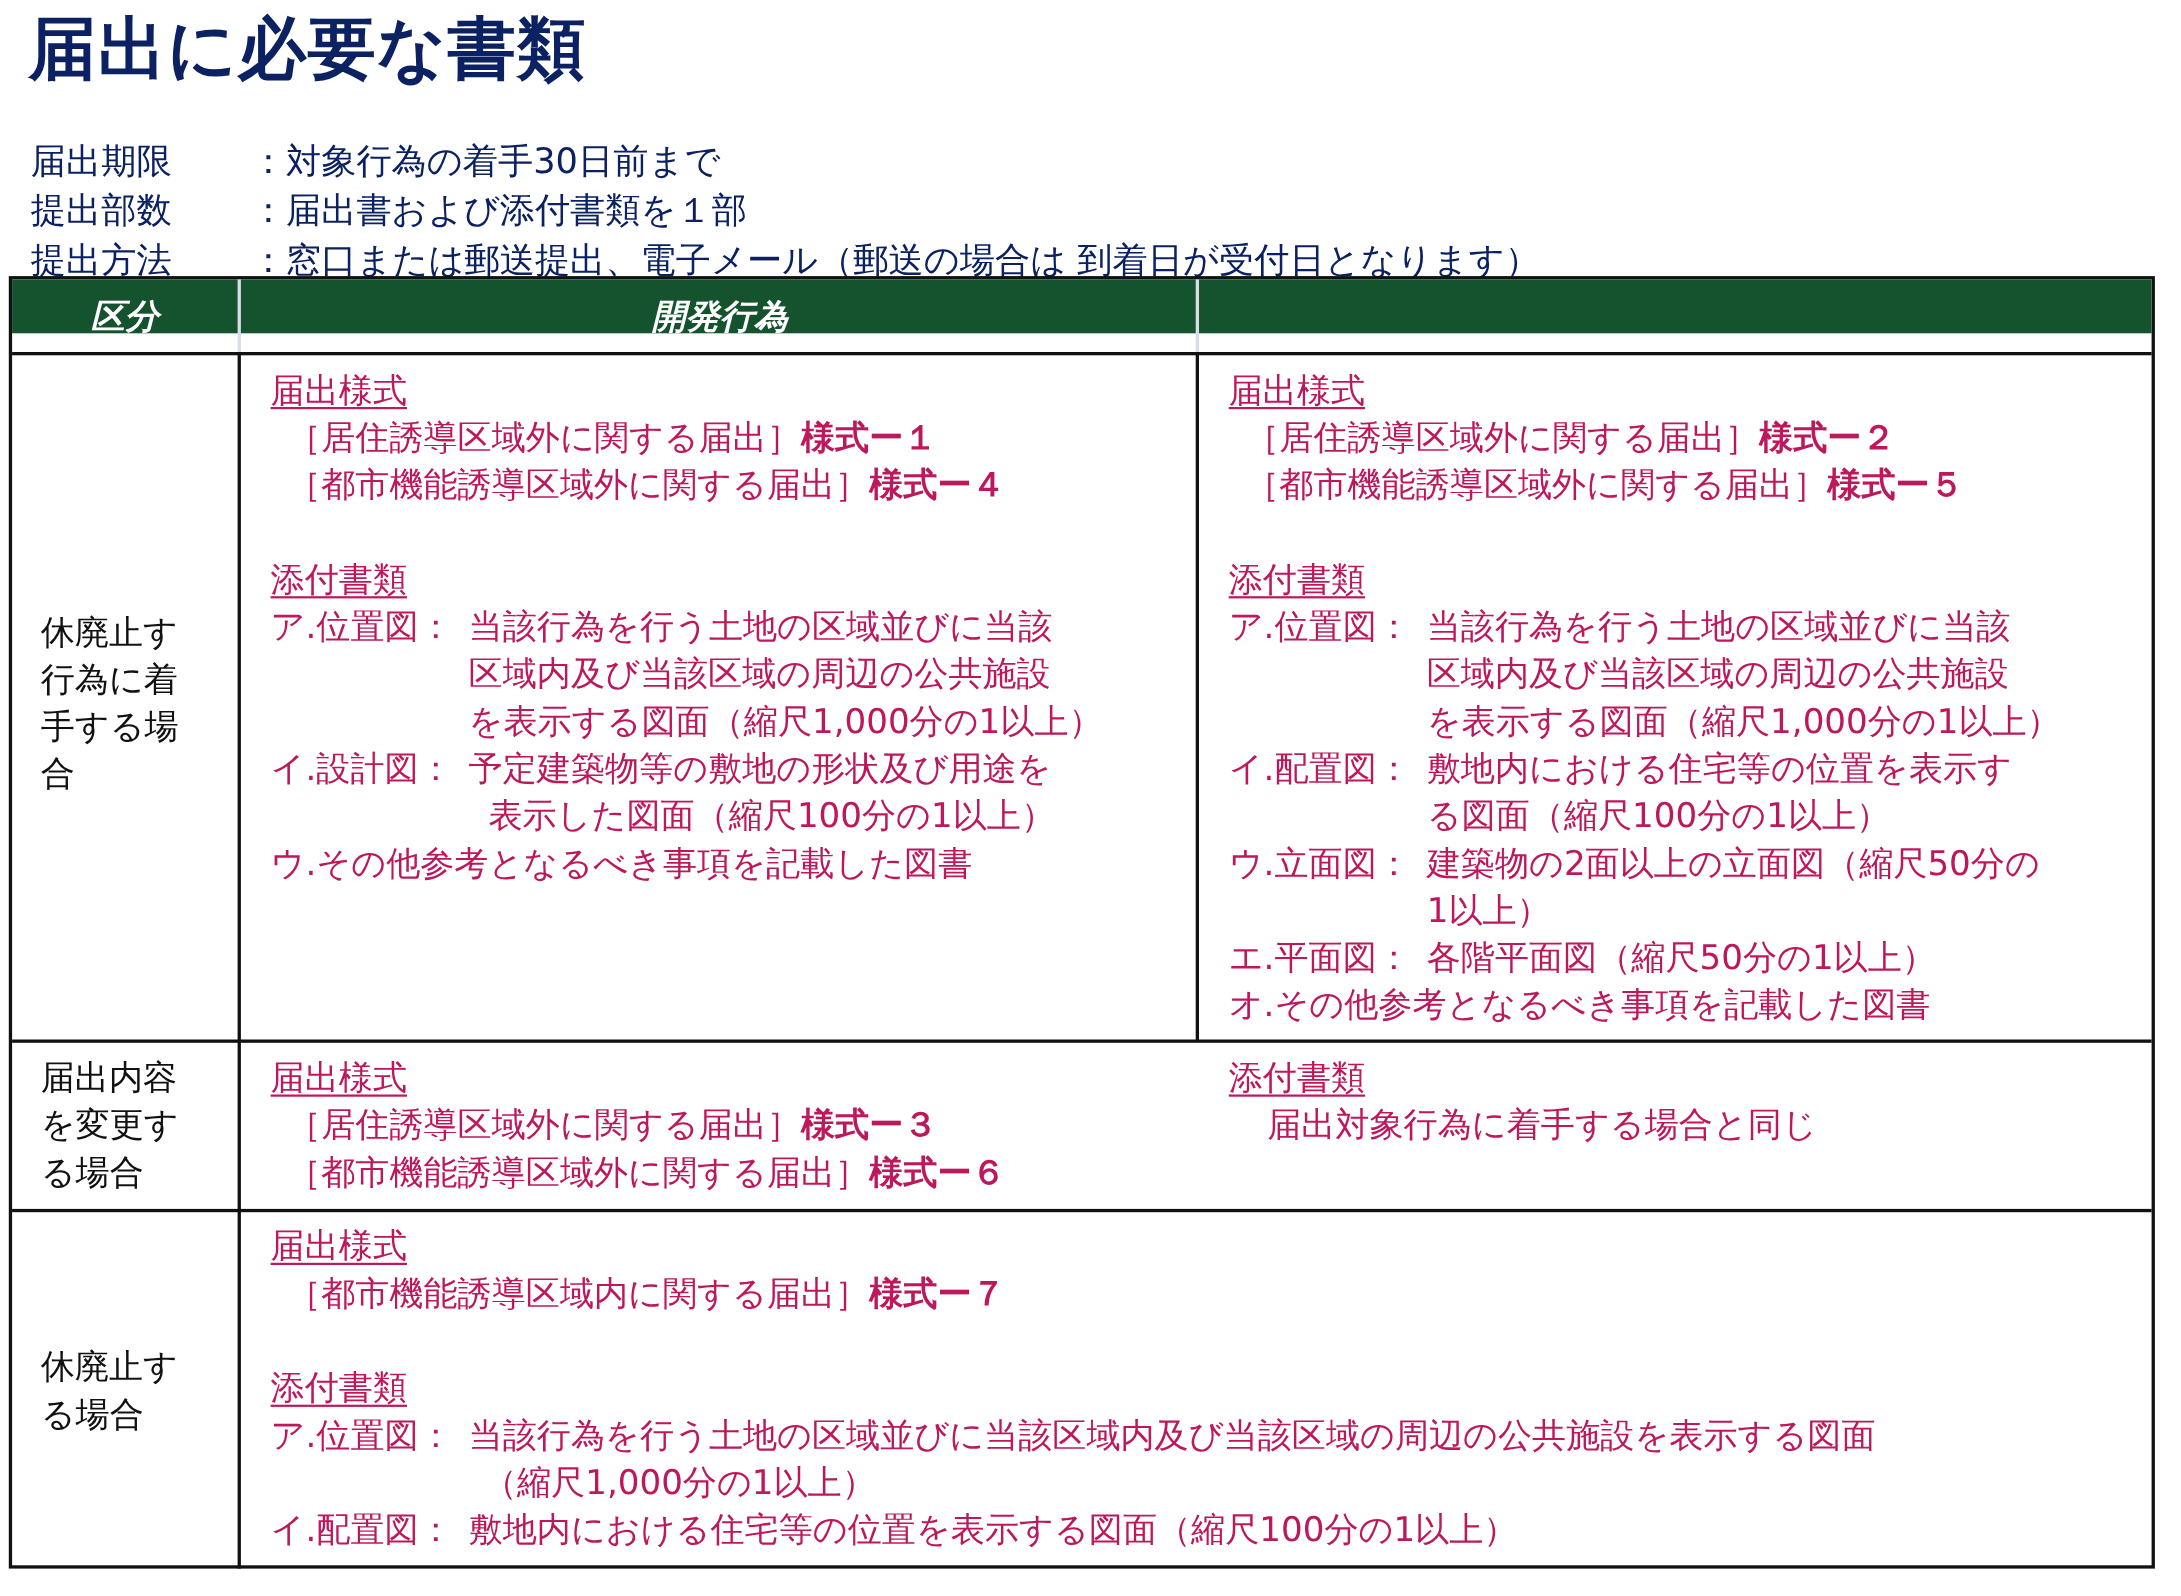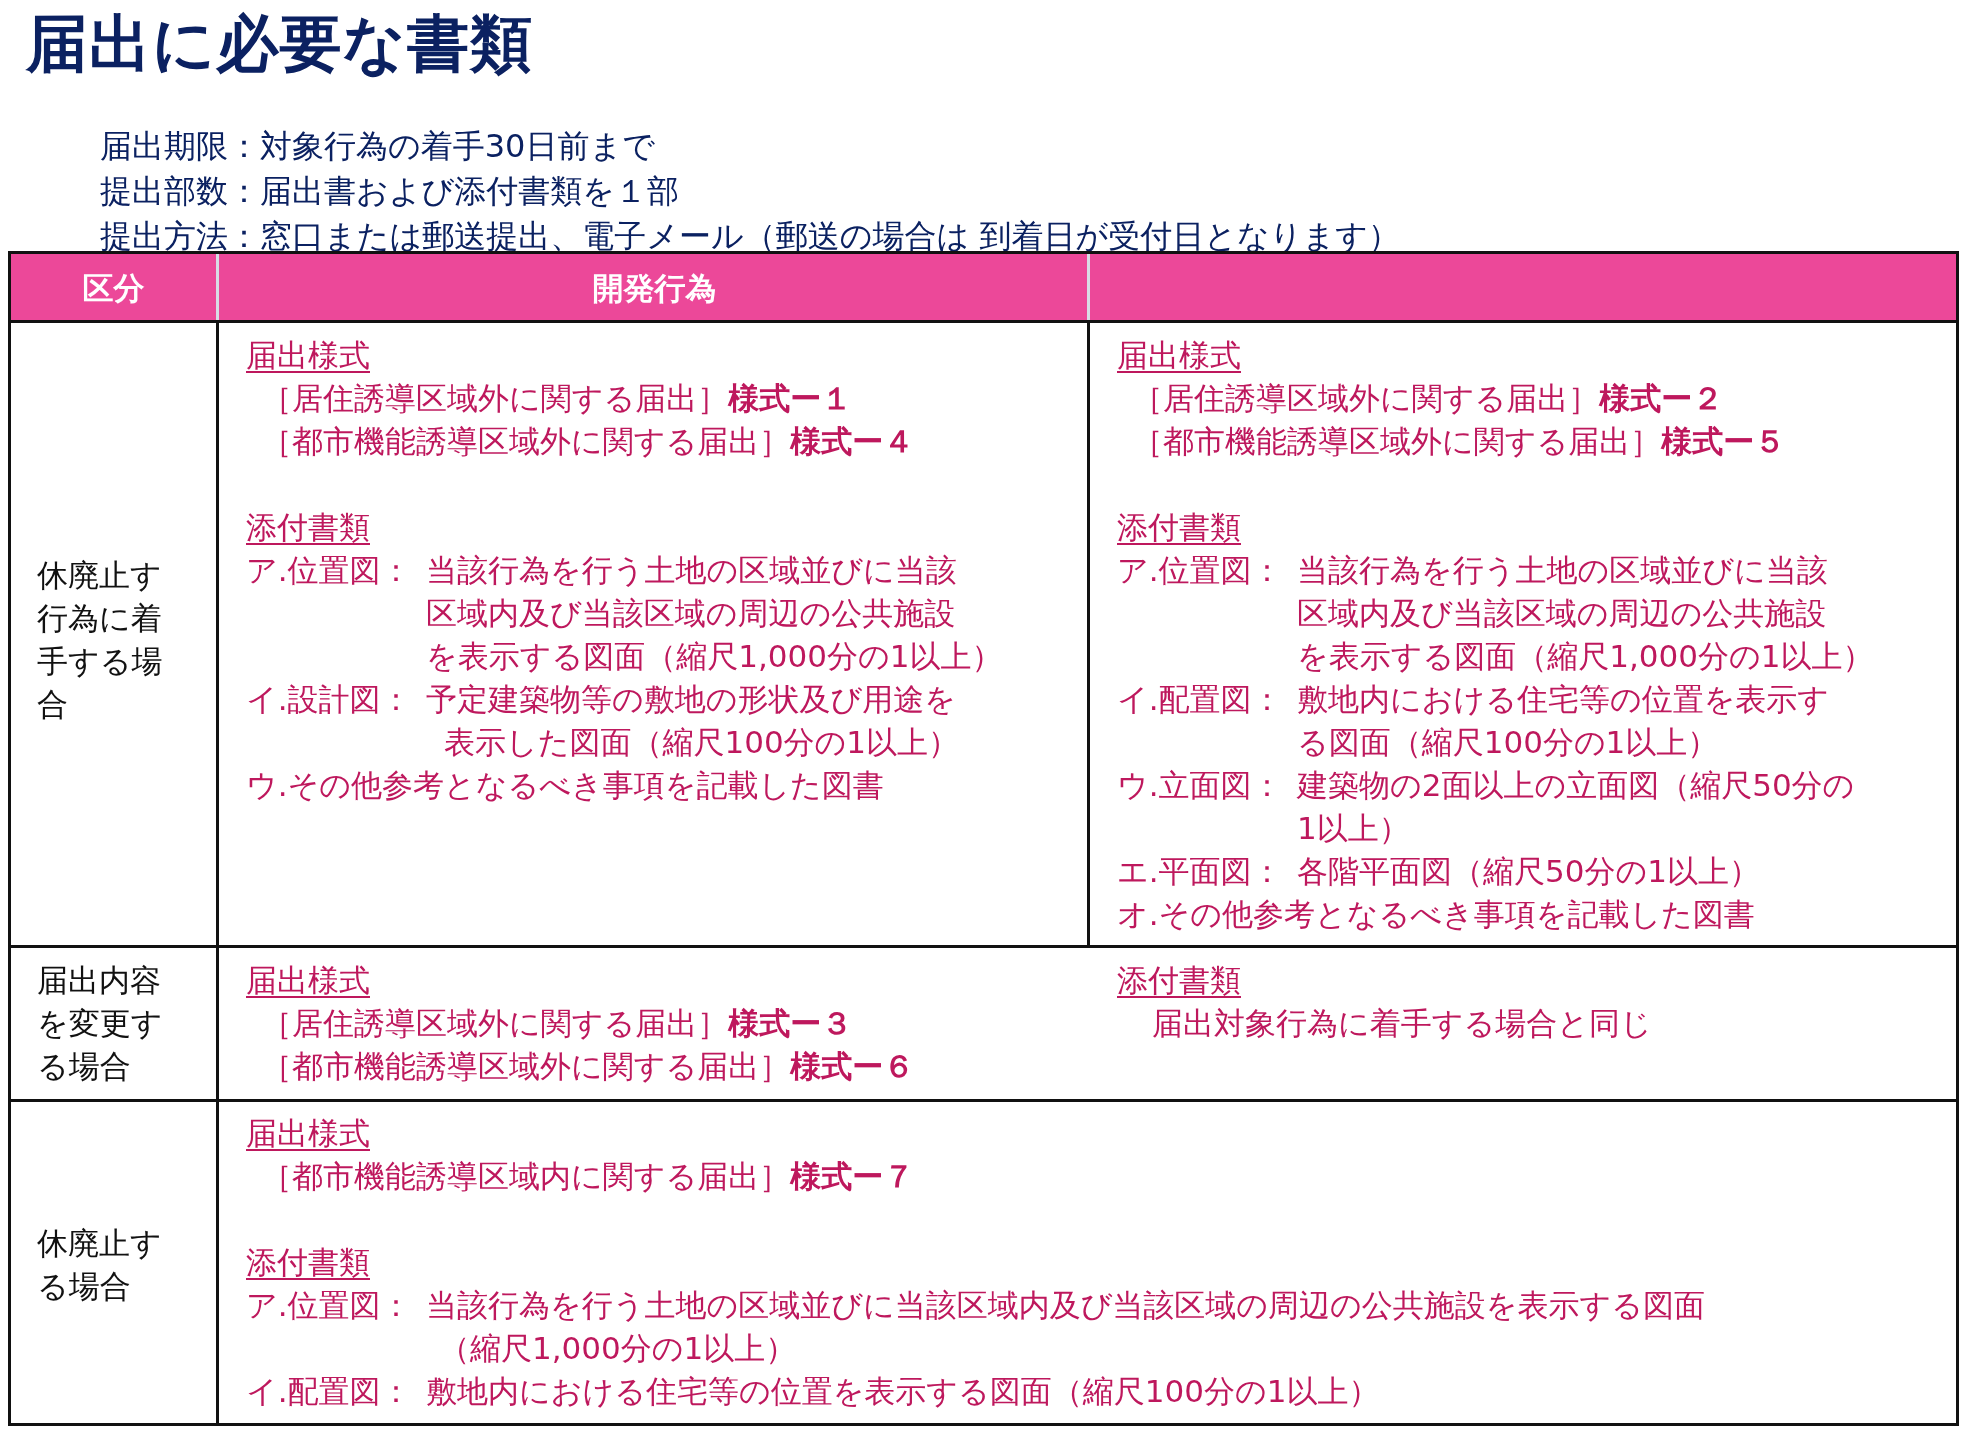--- a/index.html
+++ b/index.html
@@ -1,25 +1,25 @@
 <!DOCTYPE html>
 <html><head>
 <meta charset="utf-8">
 <style>
   html, body { margin:0; padding:0; background:#ffffff; }
   body { width:1983px; height:1451px; position:relative; overflow:hidden;
          font-family:"DejaVu Sans", "Liberation Sans", sans-serif; color:#111; }
   .title { position:absolute; left:26px; top:4px; font-size:62px; font-weight:bold;
            color:#0b2161; letter-spacing:1px; line-height:80px; white-space:nowrap; }
   .info { position:absolute; left:28px; font-size:32px; color:#0b2161; line-height:44px; white-space:nowrap; }
-  .info .lbl { display:inline-block; width:200px;text-align:right; }
+  .info .lbl { display:inline-block; width:200px; }
   .info .val { display:inline-block;margin-top:42px; }
   .table { position:absolute; left:8px; top:251px; width:1951px; height:1175px;
            border:3px solid #111; box-sizing:border-box; }
-  .hdr { position:absolute; left:0; top:0; width:100%; height:69px; background:#ec4899; }
+  .hdr { position:absolute; left:0; top:0; width:100%; height:49px; background:#14532d;font-style:italic; }
   .hdr-cell { position:absolute; top:0; height:69px; line-height:69px; text-align:center;
               color:#fff; font-weight:bold; font-size:31px; }
   .hdr-div { position:absolute; top:0; width:3px; height:69px; background:#d8dce6; }
   .vline { position:absolute; width:3px; background:#111; }
   .hline { position:absolute; left:0; width:100%; height:3px; background:#111; }
   .ln { position:absolute; font-size:31px; line-height:43px; white-space:nowrap; color:#be185d; }
   .u { text-decoration:underline; text-underline-offset:5px; text-decoration-thickness:2px; }
   .b { font-weight:bold; }
   .cat { position:absolute; left:26px; font-size:31px; line-height:43px; width:180px; color:#111; }
 </style>

